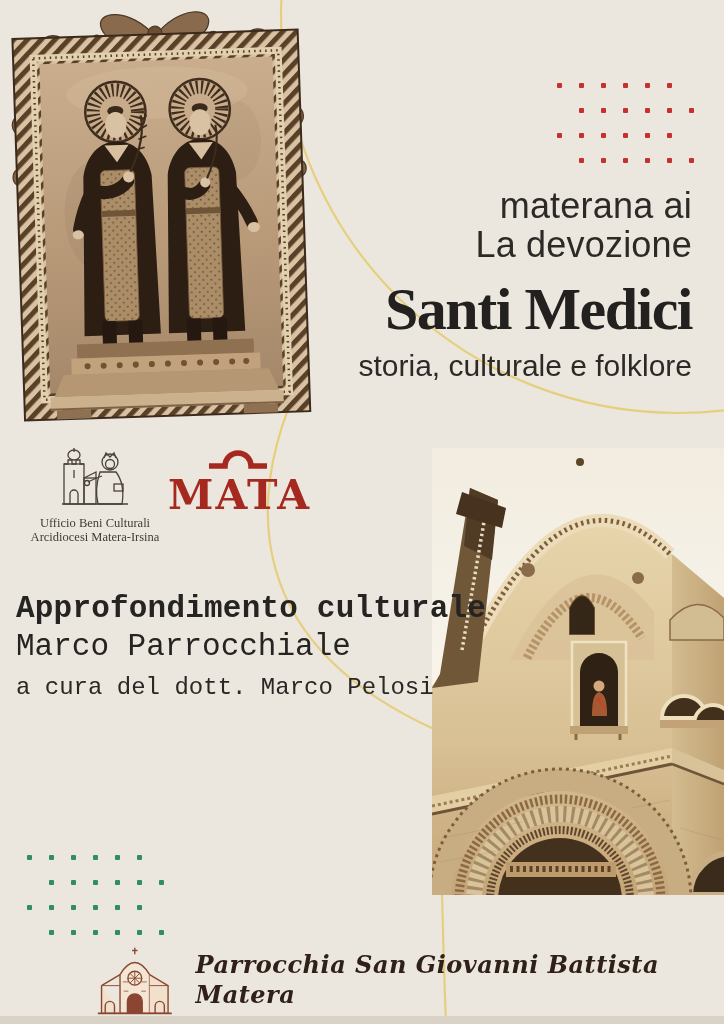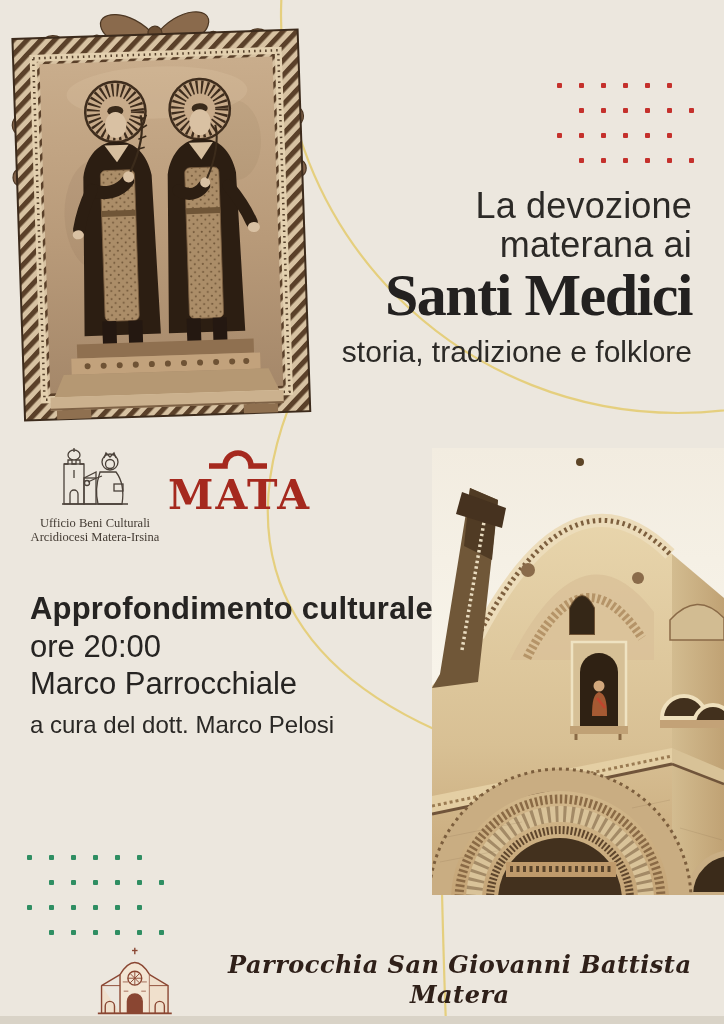--- a/index.html
+++ b/index.html
@@ -18,42 +18,42 @@
   .dots{z-index:1;}
   #red-dots{left:557px;top:83px;}
   #green-dots{left:27px;top:855px;}
   .dot-row{display:flex;gap:17px;margin-bottom:20px;}
   .dot-row.off{margin-left:22px;}
   .dot{width:5px;height:5px;border-radius:1px;display:block;}
   
   #title-block{right:32px;top:186px;text-align:right;z-index:3;}
   .kicker{font-size:36px;line-height:39px;font-weight:500;color:#2c2a27;letter-spacing:.2px;}
   .main-title{font-family:"Liberation Serif",serif;font-weight:700;font-size:60px;line-height:62px;
-    color:#232120;letter-spacing:-1.5px;}
+    color:#232120;letter-spacing:-1.5px;margin-top:14px;}
   .subtitle{font-size:30px;line-height:34px;font-weight:500;color:#2c2a27;margin-top:9px;}
   
   #ufficio-logo{left:26px;top:446px;width:138px;text-align:center;z-index:3;}
   .ufficio-text{font-family:"Liberation Serif",serif;font-size:12.5px;line-height:14px;color:#433b33;margin-top:2px;}
   #mata-logo{left:168px;top:448px;width:140px;text-align:center;z-index:3;}
   .mata-word{font-family:"DejaVu Serif",serif;font-weight:700;font-size:41px;line-height:42px;
     color:var(--mata-red,#a5291e);letter-spacing:2px;transform:scaleY(1.02);}
   .mata-sub{font-size:14.5px;line-height:17px;font-weight:700;color:#b23227;margin-top:5px;}
   
-  #event-block{left:30px;top:590px;z-index:3;}
+  #event-block{left:16px;top:590px;z-index:3;font-family:Liberation Mono, monospace;}
   .event-heading{font-size:31px;line-height:38px;font-weight:800;letter-spacing:.2px;color:#262422;}
   .event-line{font-size:31px;line-height:37px;font-weight:400;color:#262422;}
   .event-small{font-size:24px;line-height:28px;font-weight:400;color:#2a2825;}
   .mt8{margin-top:9px;}
   
   #church-photo{left:432px;top:448px;width:292px;height:447px;z-index:2;}
   
   #footer{left:96px;top:942px;z-index:3;display:flex;align-items:flex-start;}
   #footer-texts{margin-left:22px;padding-top:8px;}
   .parish-line{font-family:"DejaVu Serif",serif;font-style:italic;font-weight:700;
-    font-size:24px;line-height:30px;color:var(--script-brown,#2f2019);letter-spacing:.5px;text-align:center;}
+    font-size:24px;line-height:30px;color:var(--script-brown,#2f2019);letter-spacing:.5px;}
   .festival-line{font-family:"Liberation Serif",serif;font-weight:700;font-size:18.5px;line-height:24px;
     color:var(--festival-red,#cb2026);margin-top:3px;letter-spacing:.2px;}
   #bottom-strip{left:0;top:1016px;width:724px;height:8px;background:#d9d3c7;z-index:4;}
 </style>
 </head>
 <body style="--bg: #ece7de; --ink: #272421; --mata-red: #a5291e; --festival-red: #cb2026; --script-brown: #2f2019;">
 
 <svg id="curves" class="abs" width="724" height="1024" viewBox="0 0 724 1024">
   <g fill="none" stroke="#e5ce78" stroke-width="2.2" opacity="0.95">
     <circle cx="678" cy="16" r="397"></circle>
@@ -244,25 +244,25 @@
       <span class="dot" style="background: rgb(47, 142, 98);"></span>
       <span class="dot" style="background: rgb(47, 142, 98);"></span>
       <span class="dot" style="background: rgb(47, 142, 98);"></span>
       <span class="dot" style="background: rgb(47, 142, 98);"></span>
       <span class="dot" style="background: rgb(47, 142, 98);"></span>
     </div>
   </div>
 
 <div id="title-block" class="abs">
   <div class="kicker">
+    <div>materana ai</div>
     <div>La devozione</div>
-    <div>materana ai</div>
   </div>
   <div class="main-title">Santi Medici</div>
-  <div class="subtitle">storia, tradizione e folklore</div>
+  <div class="subtitle">storia, culturale e folklore</div>
 </div>
 
 <div id="ufficio-logo" class="abs">
   <svg width="86" height="64" viewBox="0 0 86 64" fill="none" stroke="#4a4139" stroke-width="1.3">
     <ellipse cx="22" cy="9" rx="6" ry="5"></ellipse>
     <line x1="22" y1="2" x2="22" y2="6"></line>
     <path d="M12,18 h4 v-4 h4 v4 h4 v-4 h4 v4 h4"></path>
     <rect x="12" y="18" width="20" height="40"></rect>
     <path d="M18,58 v-10 a4,4 0 0 1 8,0 v10"></path>
     <line x1="22" y1="24" x2="22" y2="32"></line>
@@ -285,21 +285,20 @@
 
 <div id="mata-logo" class="abs">
   <svg width="64" height="22" viewBox="0 0 64 22">
     <path d="M3,18 H19 A13,13 0 0 1 45,18 H61" fill="none" stroke="#a5291e" stroke-width="5.5"></path>
   </svg>
   <div class="mata-word">MATA</div>
 </div>
 
 <div id="event-block" class="abs">
   <div class="event-heading">Approfondimento culturale</div>
-  <div class="event-line">ore 20:00</div>
   <div class="event-line">Marco Parrocchiale</div>
   <div class="event-small mt8">a cura del dott. Marco Pelosi</div>
 </div>
 
 <div id="church-photo" class="abs">
 <svg width="292" height="447" viewBox="0 0 292 447">
   <defs>
     <linearGradient id="sky" x1="0" y1="0" x2="0" y2="1">
       <stop offset="0" stop-color="#f2ece0"></stop>
           <stop offset="0.5" stop-color="#f8f4ea"></stop>

